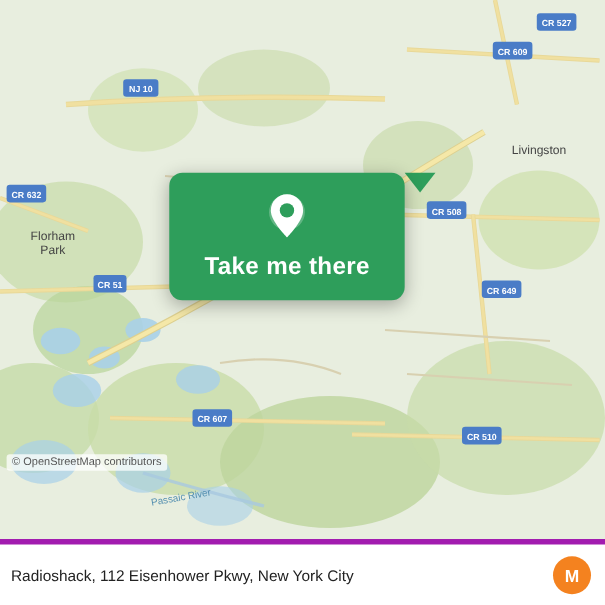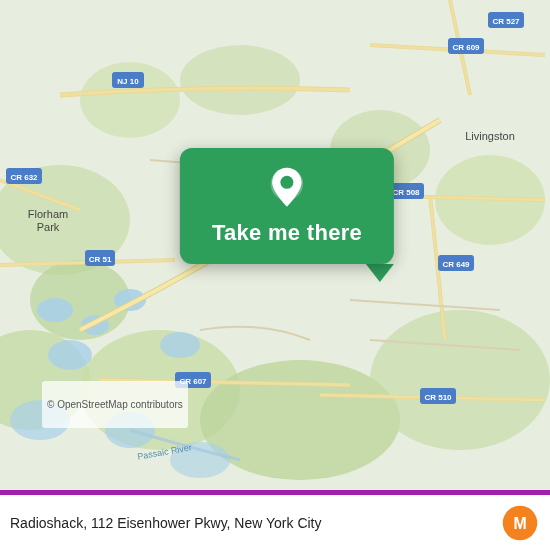--- a/index.html
+++ b/index.html
@@ -26,24 +26,23 @@
       height: 100%;
     }
 
     
     #cta-overlay {
       position: absolute;
       top: 50%;
       left: 50%;
       transform: translate(-50%, -50%) translateY(-30px);
       display: flex;
-      flex-direction: column;
-      align-items: flex-end;
+      flex-direction: row;
+      align-items: flex-start;
       gap: 0;
-      margin-left: 12px;
     }
 
     #cta-card {
       background-color: #2e9e5b;
       border-radius: 12px;
       padding: 18px 32px 18px 32px;
       display: flex;
       flex-direction: column;
       align-items: center;
       box-shadow: 0 4px 16px rgba(0,0,0,0.3);
@@ -101,23 +100,22 @@
       height: 36px;
     }
 
     #copyright-bar {
       position: absolute;
       bottom: 62px;
       left: 6px;
       font-size: 10px;
       color: #555;
       background: rgba(255,255,255,0.75);
-      padding: 18px 5px;
+      padding: 2px 5px;
       border-radius: 3px;
-      margin-left: 36px;
     }
   </style>
 </head>
 <body>
 
 <div id="map-container">
   <svg id="map-svg" viewBox="0 0 550 490" xmlns="http://www.w3.org/2000/svg">
 
     <rect width="550" height="490" fill="#e8eedf"></rect>
 

